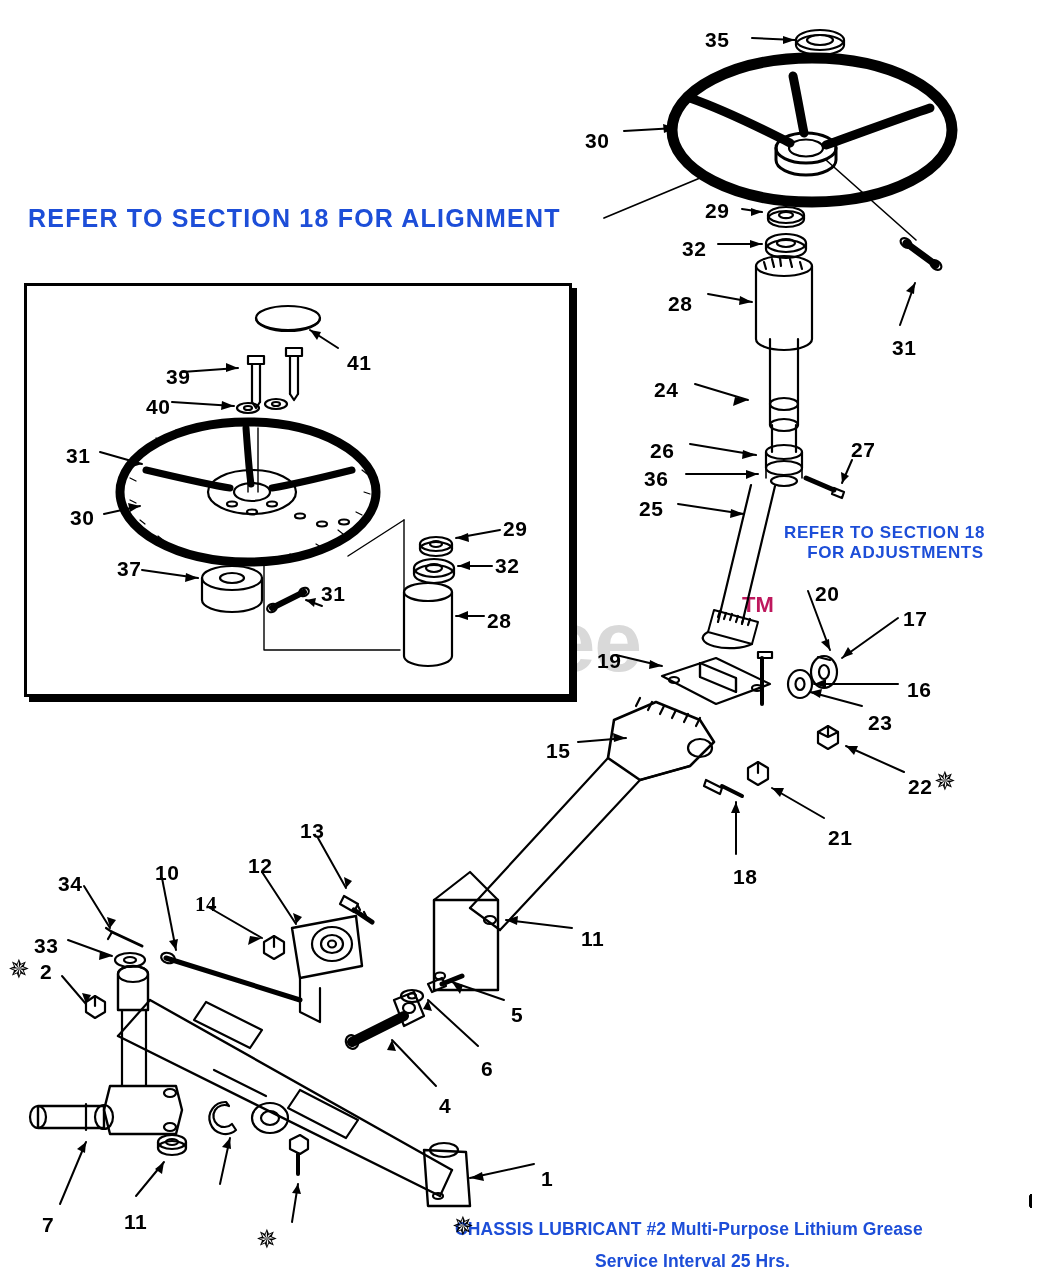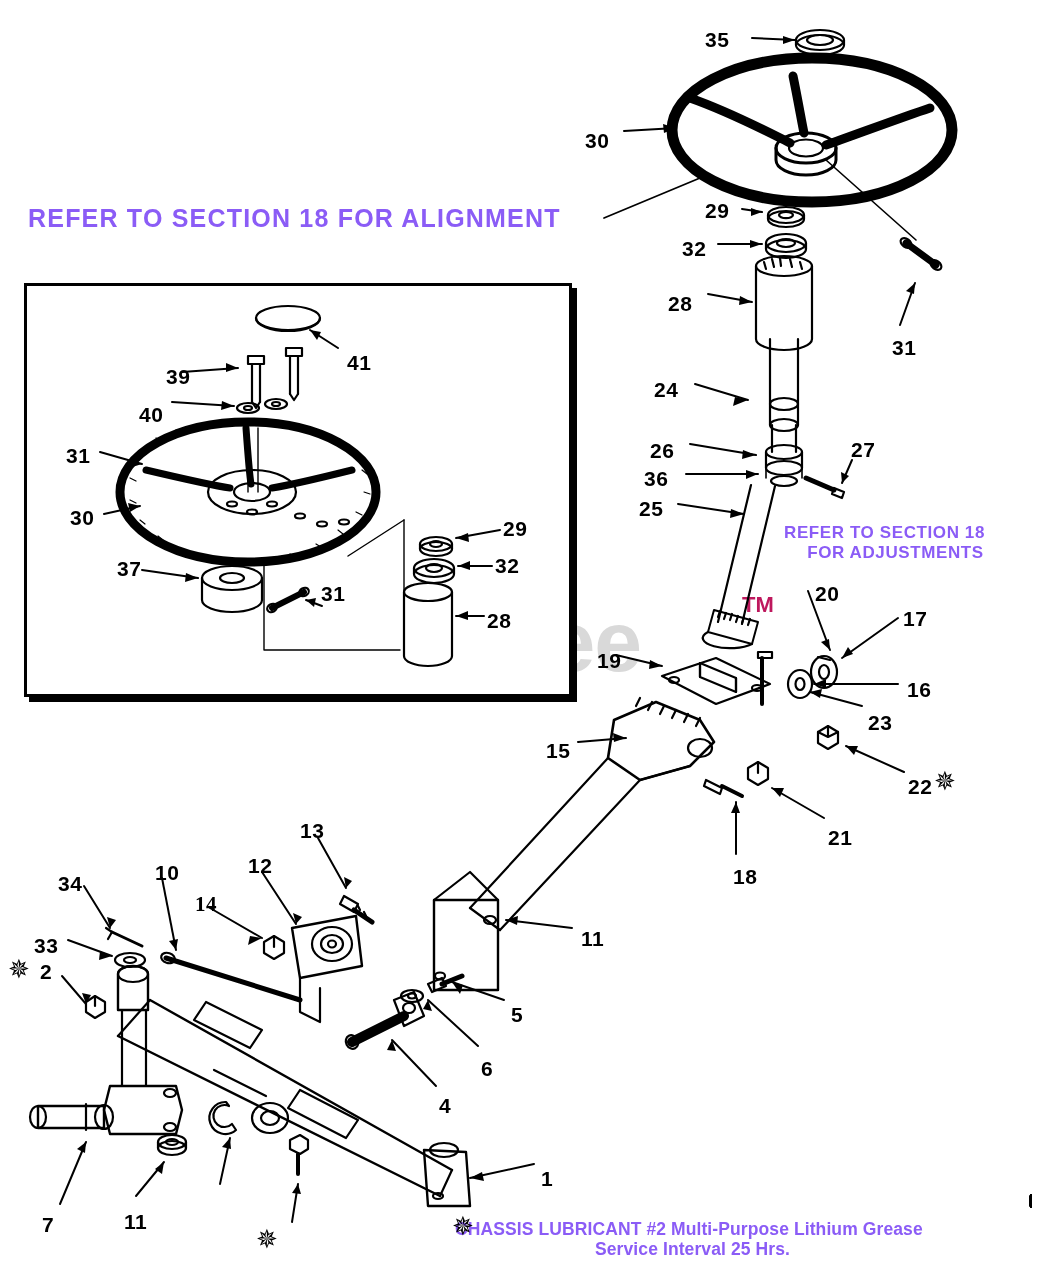--- a/index.html
+++ b/index.html
@@ -34,21 +34,21 @@
     font-weight: 700;
     letter-spacing: 0.5px;
     color: #000;
     white-space: nowrap;
     line-height: 1;
   }
   .note {
     position: absolute;
     font-family: "Liberation Sans", sans-serif;
     font-weight: 700;
-    color: #8b5cf6;
+    color: #1d4ed8;
     white-space: nowrap;
     line-height: 1.15;
   }
   #alignment-note {
     left: 28px;
     top: 204px;
     font-size: 25px;
     letter-spacing: 1.2px;
   }
   #adjust-note {
@@ -60,21 +60,21 @@
   }
   #lubricant-note {
     left: 455px;
     top: 1219px;
     font-size: 17.5px;
     letter-spacing: 0.1px;
   }
   #lubricant-note .second {
     display: block;
     margin-left: 140px;
-    margin-top: 0;
+    margin-top: 12px;
   }
   .asterisk {
     position: absolute;
     font-family: "DejaVu Sans", sans-serif;
     font-weight: 700;
     font-size: 26px;
     line-height: 1;
     color: #000;
   }
   #watermark {
@@ -601,21 +601,21 @@
   <div class="label lbl" style="left:511px;  top:1004px;">5</div>
   <div class="label lbl" style="left:481px;  top:1058px;">6</div>
   <div class="label lbl" style="left:439px;  top:1095px;">4</div>
   <div class="label lbl" style="left:541px;  top:1168px;">1</div>
   <div class="label lbl" style="left:42px;   top:1214px;">7</div>
   <div class="label lbl" style="left:124px;  top:1211px;">11</div>
   <div class="label lbl" style="left:208px;  top:1198px;"></div>
   <div class="label lbl" style="left:285px;  top:1234px;"></div>
 
   <div class="label lbl" style="left:166px; top:366px;">39</div>
-  <div class="label lbl" style="left:139px; top:396px;margin-top:8px;">40</div>
+  <div class="label lbl" style="left:146px; top:396px;">40</div>
   <div class="label lbl" style="left:347px; top:352px;">41</div>
   <div class="label lbl" style="left:66px;  top:445px;">31</div>
   <div class="label lbl" style="left:70px;  top:507px;">30</div>
   <div class="label lbl" style="left:117px; top:558px;">37</div>
   <div class="label lbl" style="left:321px; top:583px;">31</div>
   <div class="label lbl" style="left:503px; top:518px;">29</div>
   <div class="label lbl" style="left:495px; top:555px;">32</div>
   <div class="label lbl" style="left:487px; top:610px;">28</div>
 
 </div>

